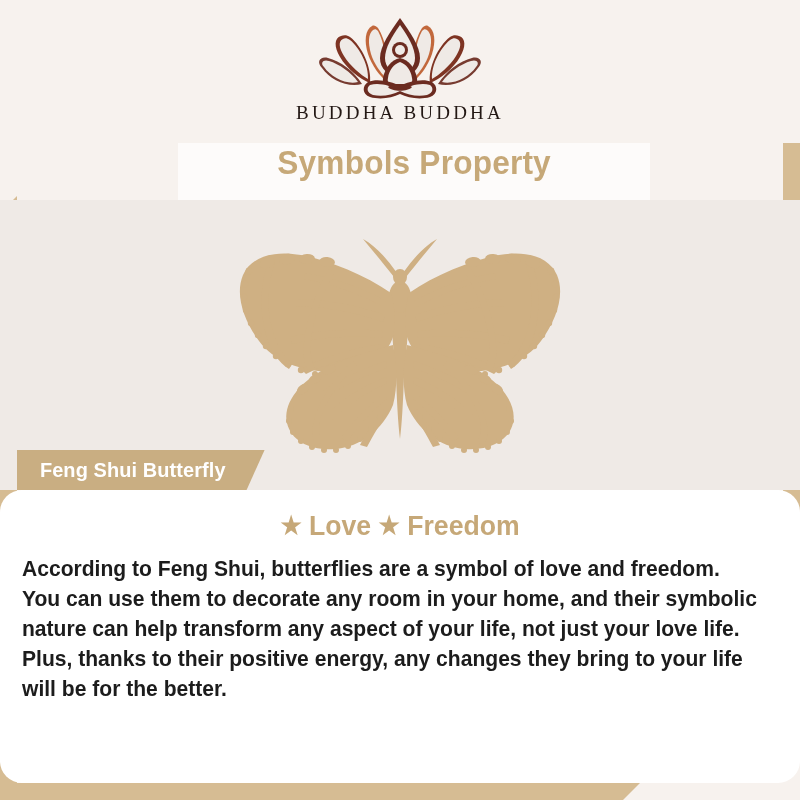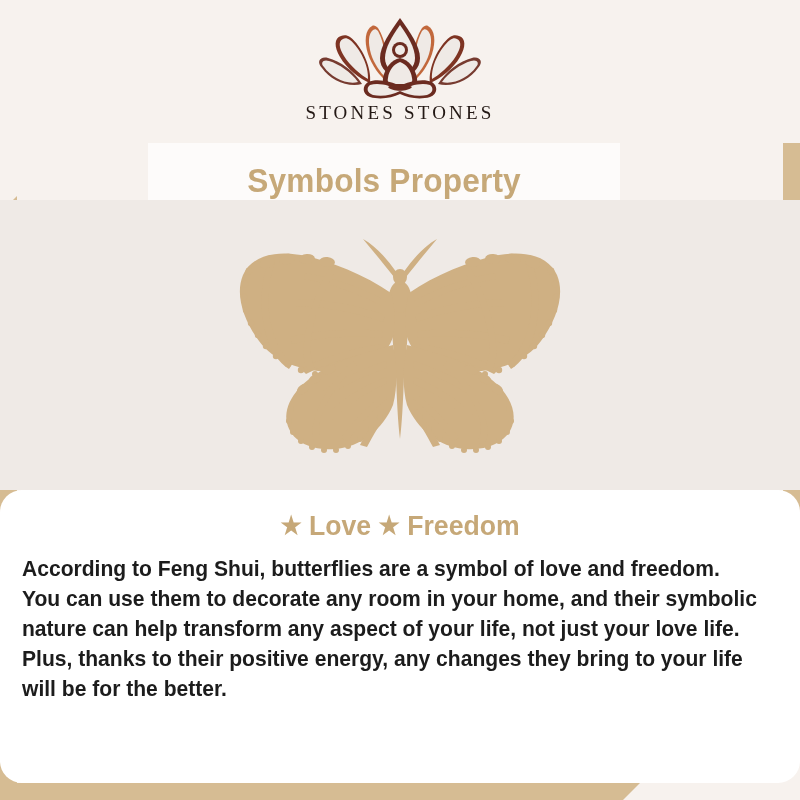--- a/index.html
+++ b/index.html
@@ -79,26 +79,26 @@
     font-size: 19px;
     letter-spacing: 3.2px;
     color: #231814;
     font-weight: 400;
   }
 
   
   .title-panel {
     position: absolute;
     top: 143px;
-    left: 148px;
+    left: 178px;
     width: 472px;
     height: 57px;
     background: #fdfbfa;
     display: flex;
-    align-items: flex-end;
+    align-items: flex-start;
     justify-content: center;
   }
   .title-text {
     font-family: "Liberation Sans Narrow", "Liberation Sans", sans-serif;
     font-size: 34px;
     font-weight: bold;
     color: #c6a878;
     letter-spacing: 0.2px;
     transform: scaleX(0.93);
   }
@@ -218,21 +218,21 @@
 
         <path d="M90 42 C81 44 75 52 73 62 C72 68 76 72 82 72 L98 72 C104 72 108 68 107 62 C105 52 99 44 90 42 Z" fill="#6b2b20"></path>
         <path d="M90 46 C84 48 79 54 78 62 C77 66 79 68 83 68 L97 68 C101 68 103 66 102 62 C101 54 96 48 90 46 Z" fill="#efeae6"></path>
 
         <path d="M58 66 C52 70 52 78 60 81 C70 84 82 82 90 78 C98 82 110 84 120 81 C128 78 128 70 122 66 C112 62 98 66 90 70 C82 66 68 62 58 66 Z" fill="#6b2b20"></path>
         <path d="M60 69 C56 72 57 77 63 79 C72 81 82 79 90 75 C98 79 108 81 117 79 C123 77 124 72 120 69 C111 66 99 70 90 74 C81 70 69 66 60 69 Z" fill="#efeae6"></path>
 
         <path d="M78 71 C82 68 88 68 90 71 C92 68 98 68 102 71 C98 76 82 76 78 71 Z" fill="#6b2b20"></path>
       </g>
     </svg>
-    <div class="logo-wordmark">STONES STONES</div>
+    <div class="logo-wordmark">BUDDHA BUDDHA</div>
   </div>
 
   <div class="title-panel">
     <div class="title-text">Symbols Property</div>
   </div>
 
   <div class="stage">
     <svg class="butterfly-art" viewBox="0 0 390 240" aria-hidden="true">
       <g fill="#cfb083">
 
@@ -383,20 +383,23 @@
         <circle cx="235" cy="212" r="3"></circle>
           <circle cx="224" cy="202" r="3"></circle>
         <circle cx="215" cy="190" r="3"></circle>
         <ellipse cx="292" cy="162" rx="7" ry="4.4" transform="rotate(36 292 162)"></ellipse>
         <ellipse cx="280" cy="152" rx="7" ry="4.4" transform="rotate(30 280 152)"></ellipse>
         <ellipse cx="266" cy="143" rx="7" ry="4.4" transform="rotate(24 266 143)"></ellipse>
       </g>
     </svg>
   </div>
 
+  <div class="tag">
+    <span class="tag-text">Feng Shui Butterfly</span>
+  </div>
 
   <div class="body-zone">
     <div class="subhead">
       <span class="star">★</span>
       <span>Love</span>
       <span class="star">★</span>
       <span>Freedom</span>
     </div>
     <p class="paragraph">According to Feng Shui, butterflies are a symbol of love and freedom. You can use them to decorate any room in your home, and their symbolic nature can help transform any aspect of your life, not just your love life. Plus, thanks to their positive energy, any changes they bring to your life will be for the better.</p>
   </div>

